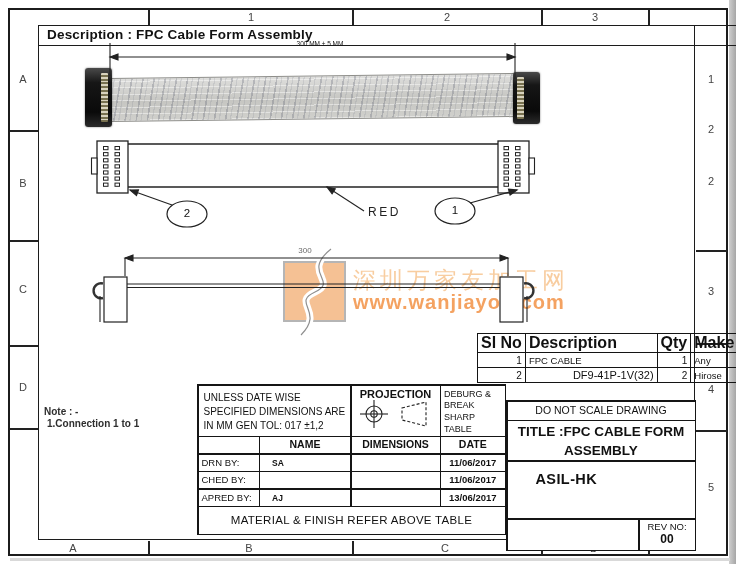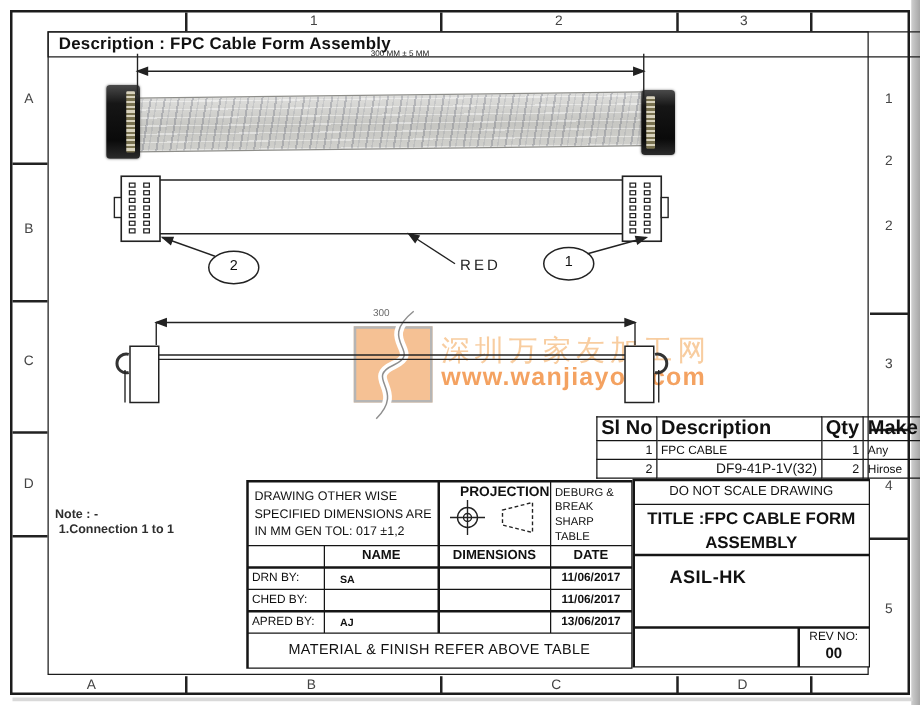--- a/index.html
+++ b/index.html
@@ -225,26 +225,26 @@
         <td style="font-size:11px;padding-left:47px;">DF9-41P-1V(32)</td>
         <td class="num">2</td>
         <td style="font-size:9.5px;">Hirose</td>
       </tr>
     </tbody>
       </table>
   </div>
 
   <div class="grid" style="left:197px;top:384px;width:309px;height:151px;grid-template-columns:60px 90px 88px 1fr;grid-template-rows:50px 16px 16px 16px 16px 1fr;">
     <div class="c tol" style="grid-column:1/3;">
-      <div>DRAWING OTHER WISE</div>
+      <div>UNLESS DATE WISE</div>
       <div>SPECIFIED DIMENSIONS ARE</div>
       <div>IN MM GEN TOL: 017 ±1,2</div>
     </div>
     <div class="c" style="text-align:center;">
-      <div style="font-weight:bold;font-size:11px;margin-top:2px;text-align:right;">PROJECTION</div>
+      <div style="font-weight:bold;font-size:11px;margin-top:2px;">PROJECTION</div>
       <svg width="80" height="30">
         <g stroke="#222" fill="none" stroke-width="1.1">
           <circle cx="18" cy="14" r="8"></circle>
           <circle cx="18" cy="14" r="3.2"></circle>
           <line x1="4" y1="14" x2="32" y2="14"></line>
           <line x1="18" y1="0" x2="18" y2="28"></line>
           <path d="M46,8 L70,2 L70,26 L46,20 Z" stroke-dasharray="3,2"></path>
         </g>
       </svg>
     </div>
@@ -270,21 +270,21 @@
     <div class="c tb-date">11/06/2017</div>
 
     <div class="c tb-label">APRED BY:</div>
     <div class="c tb-name">AJ</div>
     <div class="c"></div>
     <div class="c tb-date">13/06/2017</div>
 
     <div class="c" style="grid-column:1/5;text-align:center;font-size:11.5px;line-height:26px;letter-spacing:.3px;">MATERIAL &amp; FINISH REFER ABOVE TABLE</div>
   </div>
 
-  <div class="grid" style="left:506px;top:383px;width:190px;height:151px;grid-template-columns:1fr 55px;grid-template-rows:18px 39px 1fr 30px;">
+  <div class="grid" style="left:506px;top:400px;width:190px;height:151px;grid-template-columns:1fr 55px;grid-template-rows:18px 39px 1fr 30px;">
     <div class="c" style="grid-column:1/3;text-align:center;font-size:10.5px;line-height:17px;">DO NOT SCALE DRAWING</div>
     <div class="c" style="grid-column:1/3;text-align:center;font-weight:bold;font-size:13.5px;line-height:1.4;padding-top:2px;">
       <div>TITLE :FPC CABLE FORM</div>
       <div>ASSEMBLY</div>
     </div>
     <div class="c" style="grid-column:1/3;">
       <div style="font-weight:bold;font-size:14.5px;padding:9px 0 0 28px;letter-spacing:.4px;">ASIL-HK</div>
     </div>
     <div class="c"></div>
     <div class="c" style="text-align:center;">

